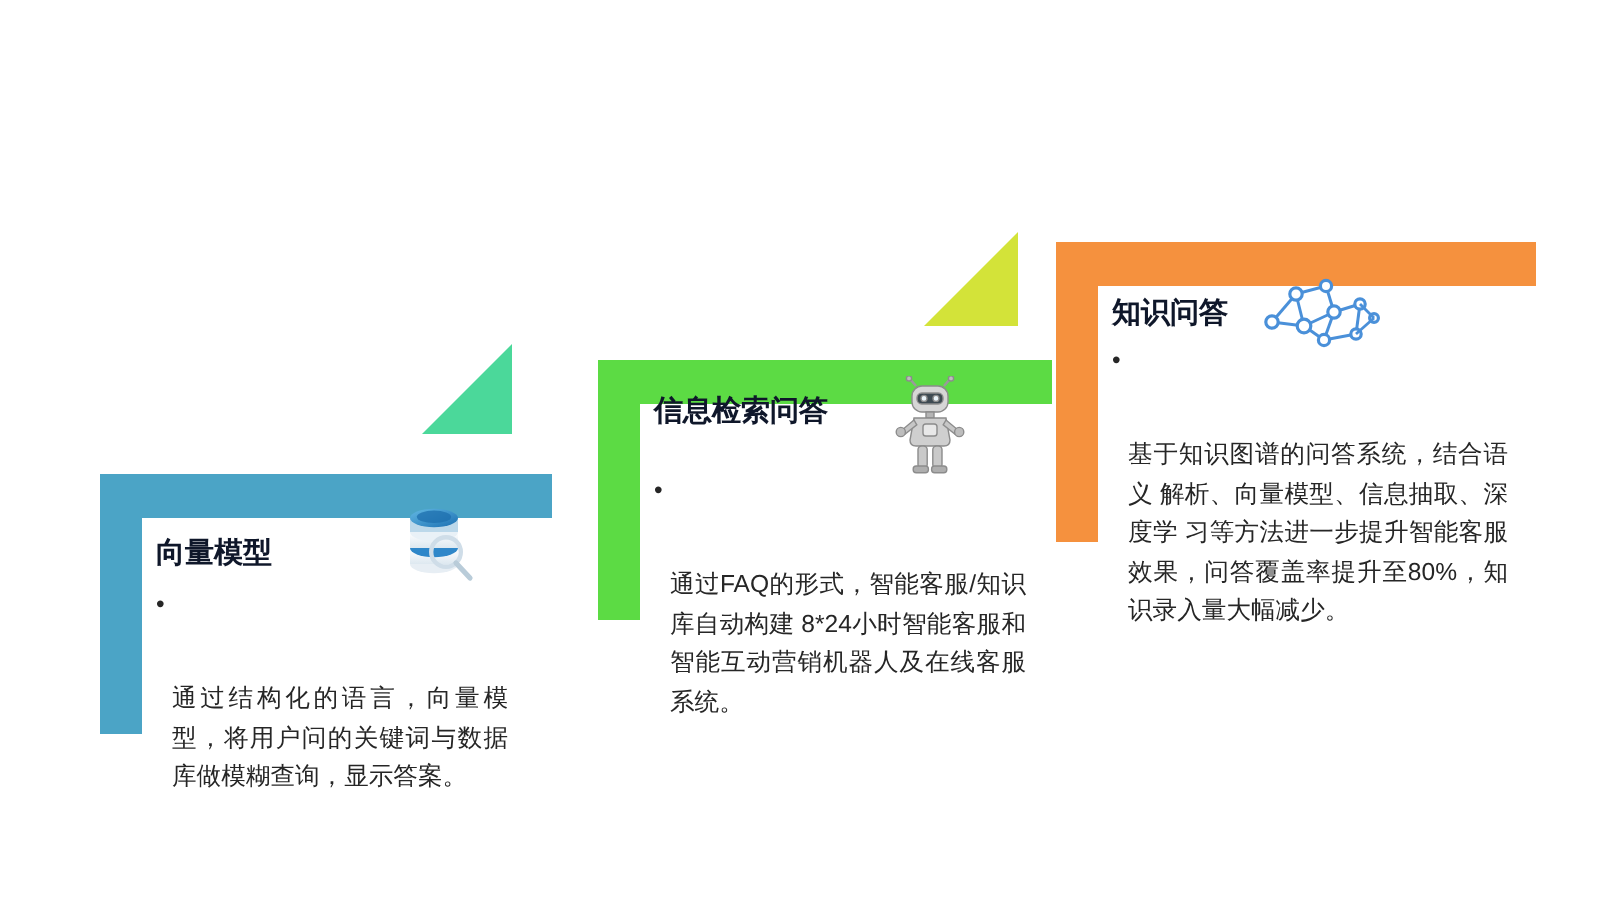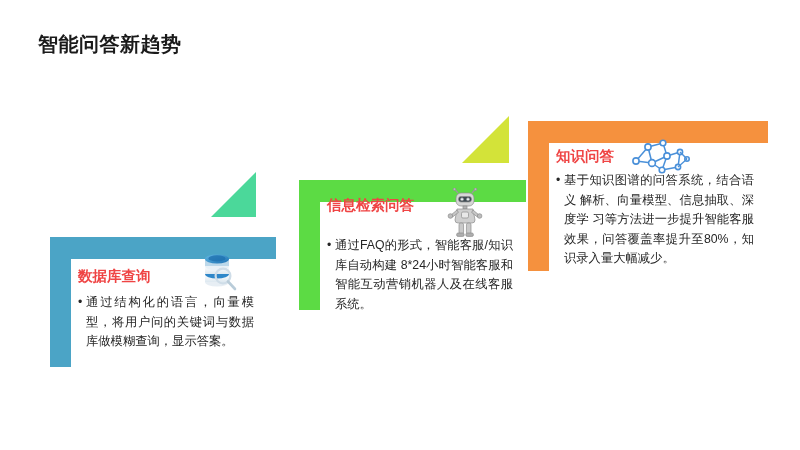--- a/index.html
+++ b/index.html
@@ -50,71 +50,71 @@
     width: 21px;
   }
   .card .body {
     position: absolute;
     background: #ffffff;
   }
   .card-heading {
     position: absolute;
     font-size: 14.5px;
     font-weight: bold;
-    color: #ef4444;
+    color: #0f172a;
     white-space: nowrap;
   }
   .card-text {
     position: absolute;
     font-size: 12.3px;
     line-height: 19.5px;
     color: #262626;
     text-align: justify;
     text-justify: inter-ideograph;
   }
   .card-text .bullet {
     position: absolute;
     left: 0;
     top: 0;
   }
   .card-text .para {
     display: block;
     padding-left: 8px;
     text-indent: 0;
+    margin-top: 47px;
   }
 
   
   .connector {
     position: absolute;
     width: 0;
     height: 0;
   }
 
   
   .icon-box {
     position: absolute;
   }
 </style>
 </head>
 <body>
 
 <div id="slide">
 
-  <div id="slide-title">智能问答新趋势</div>
 
   <div class="connector" style="left:211px; top:172px; border-left:45px solid transparent; border-bottom:45px solid #4bd89a;"></div>
 
   <div class="connector" style="left:462px; top:116px; border-left:47px solid transparent; border-bottom:47px solid #d3e339;"></div>
 
   <div class="card" style="left:50px; top:237px; width:226px; height:130px;">
     <div class="band-top" style="width:226px; background:#4ba4c6;"></div>
     <div class="band-left" style="height:130px; background:#4ba4c6;"></div>
     <div class="body" style="left:21px; top:22px; width:205px; height:108px;"></div>
 
-    <div class="card-heading" style="left:28px; top:30px;">数据库查询</div>
+    <div class="card-heading" style="left:28px; top:30px;">向量模型</div>
 
     <div class="icon-box" style="left:145px; top:9px; width:48px; height:48px;">
       <svg width="48" height="48" viewBox="0 0 48 48">
         <defs>
           <linearGradient id="dbTop" x1="0" y1="0" x2="1" y2="1">
             <stop offset="0" stop-color="#63b9e4"></stop>
             <stop offset="1" stop-color="#1b6fb2"></stop>
           </linearGradient>
           <linearGradient id="dbBand" x1="0" y1="0" x2="0" y2="1">
             <stop offset="0" stop-color="#ffffff"></stop>

